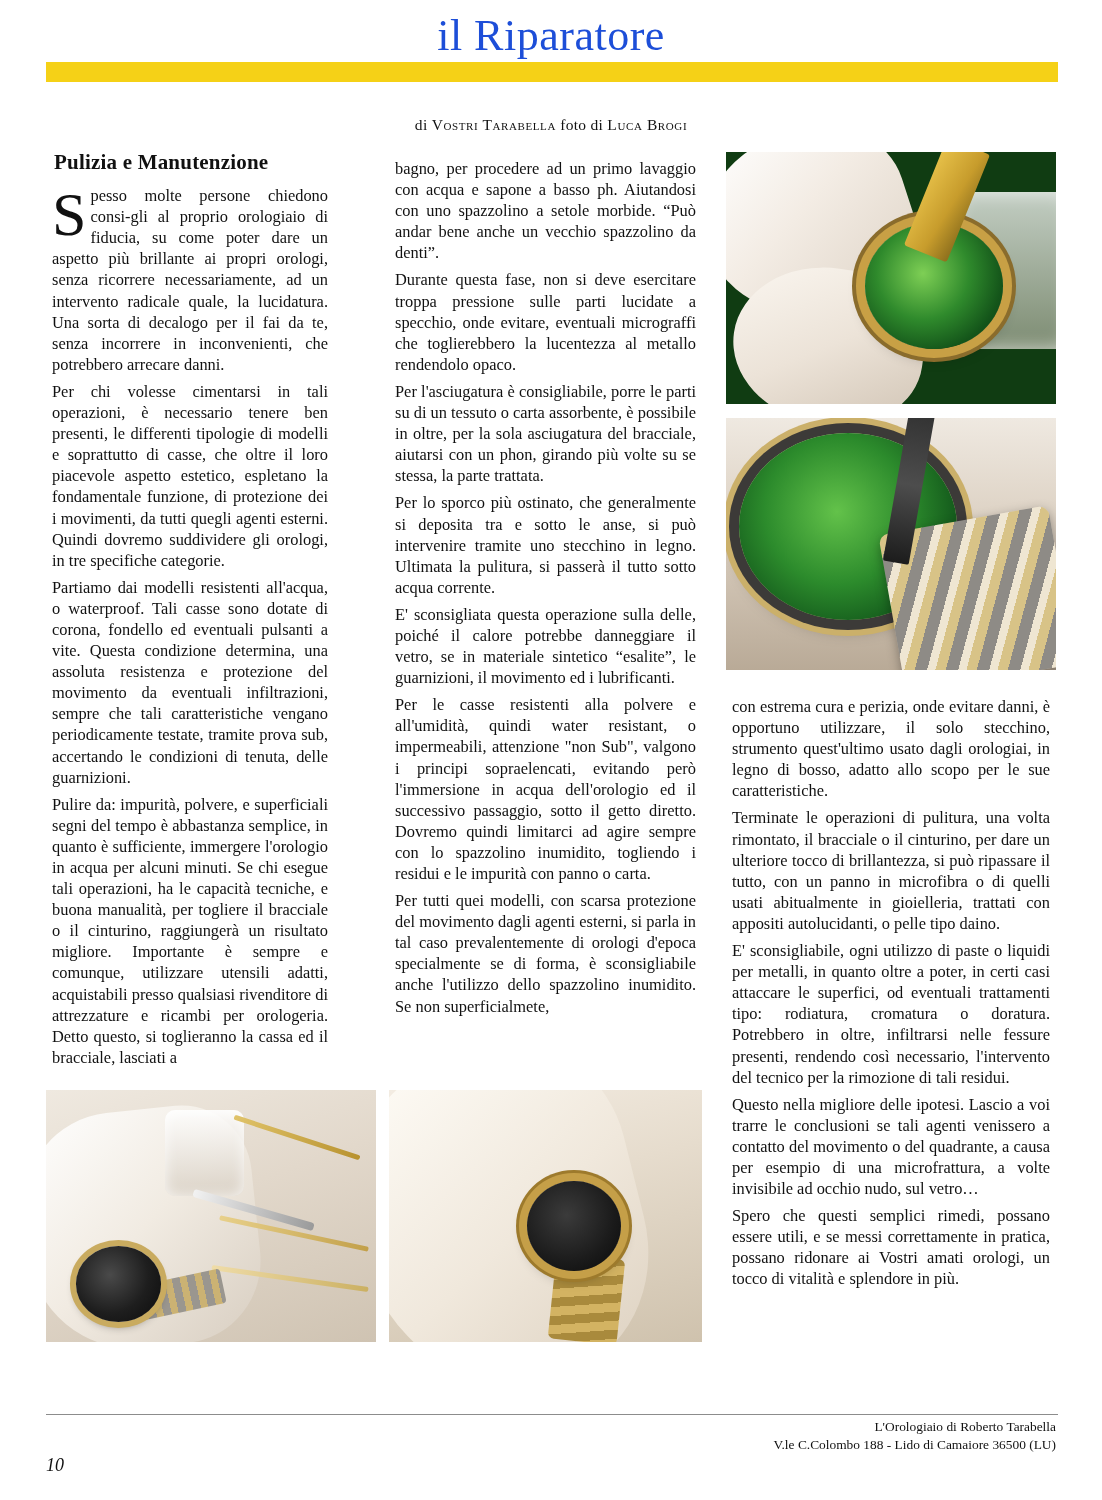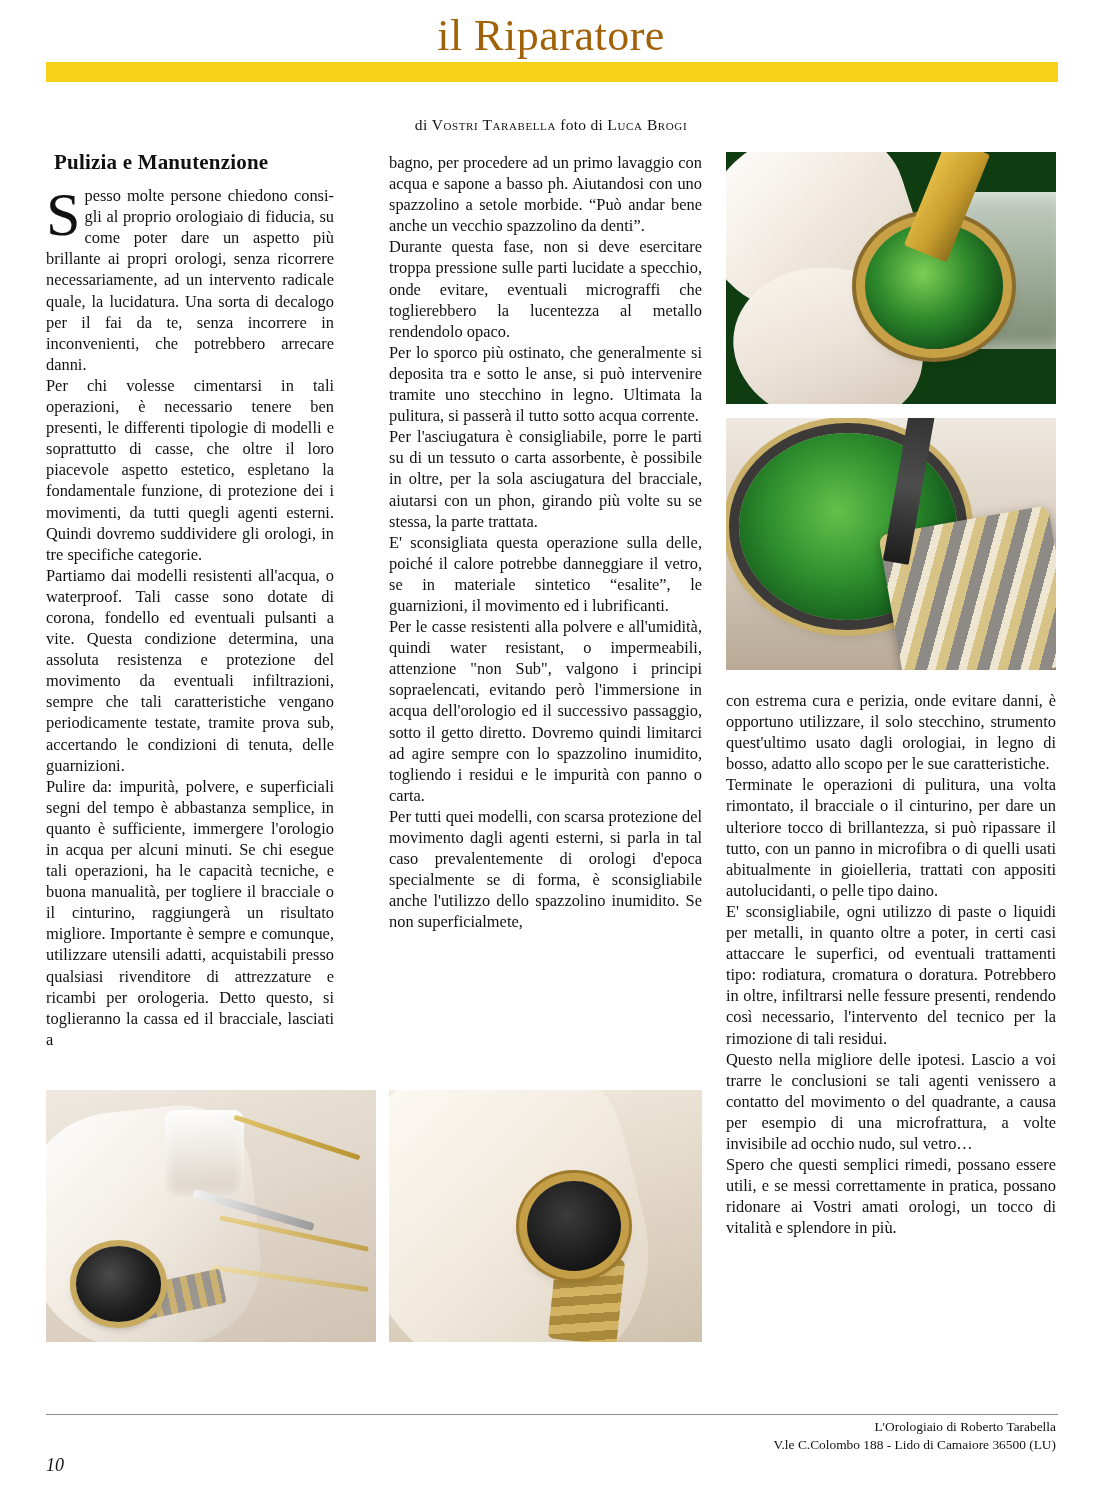--- a/index.html
+++ b/index.html
@@ -26,21 +26,21 @@
   }
   .masthead-title {
     position: absolute;
     left: 0;
     top: 10px;
     width: 1102px;
     text-align: center;
     font-family: "Liberation Serif", serif;
     font-size: 44px;
     letter-spacing: 0.5px;
-    color: #a16207;
+    color: #1d4ed8;
     z-index: 3;
   }
   .masthead-bar {
     position: absolute;
     left: 46px;
     top: 62px;
     width: 1012px;
     height: 20px;
     background: #f5d117;
     z-index: 1;
@@ -65,21 +65,21 @@
   .col {
     position: absolute;
     top: 152px;
     font-size: 16.4px;
     line-height: 21.1px;
     text-align: justify;
     text-justify: inter-word;
     hyphens: manual;
   }
   .col p {
-    margin: 0;
+    margin: 6px;
     text-indent: 0;
   }
   .col-1 { left: 46px;  width: 288px; }
   .col-2 { left: 389px; width: 313px; }
   .col-3 { left: 726px; width: 330px; top: 690px; }
 
   .section-head {
     font-family: "Liberation Serif", serif;
     font-weight: bold;
     font-size: 21px;
@@ -288,22 +288,22 @@
   <h2 class="section-head">Pulizia e Manutenzione</h2>
   <p class="dropcap-para"><span class="dropcap">S</span><span>pesso molte persone chiedono consi-gli al proprio orologiaio di fiducia, su come poter dare un aspetto più brillante ai propri orologi, senza ricorrere necessariamente, ad un intervento radicale quale, la lucidatura. Una sorta di decalogo per il fai da te, senza incorrere in inconvenienti, che potrebbero arrecare danni.</span></p>
   <p>Per chi volesse cimentarsi in tali operazioni, è necessario tenere ben presenti, le differenti tipologie di modelli e soprattutto di casse, che oltre il loro piacevole aspetto estetico, espletano la fondamentale funzione, di protezione dei i movimenti, da tutti quegli agenti esterni. Quindi dovremo suddividere gli orologi, in tre specifiche categorie.</p>
   <p>Partiamo dai modelli resistenti all'acqua, o waterproof. Tali casse sono dotate di corona, fondello ed eventuali pulsanti a vite. Questa condizione determina, una assoluta resistenza e protezione del movimento da eventuali infiltrazioni, sempre che tali caratteristiche vengano periodicamente testate, tramite prova sub, accertando le condizioni di tenuta, delle guarnizioni.</p>
   <p>Pulire da: impurità, polvere, e superficiali segni del tempo è abbastanza semplice, in quanto è sufficiente, immergere l'orologio in acqua per alcuni minuti. Se chi esegue tali operazioni, ha le capacità tecniche, e buona manualità, per togliere il bracciale o il cinturino, raggiungerà un risultato migliore. Importante è sempre e comunque, utilizzare utensili adatti, acquistabili presso qualsiasi rivenditore di attrezzature e ricambi per orologeria. Detto questo, si toglieranno la cassa ed il bracciale, lasciati a</p>
 </div>
 
 <div class="col col-2">
   <p>bagno, per procedere ad un primo lavaggio con acqua e sapone a basso ph. Aiutandosi con uno spazzolino a setole morbide. “Può andar bene anche un vecchio spazzolino da denti”.</p>
   <p>Durante questa fase, non si deve esercitare troppa pressione sulle parti lucidate a specchio, onde evitare, eventuali micrograffi che toglierebbero la lucentezza al metallo rendendolo opaco.</p>
+  <p>Per l'asciugatura è consigliabile, porre le parti su di un tessuto o carta assorbente, è possibile in oltre, per la sola asciugatura del bracciale, aiutarsi con un phon, girando più volte su se stessa, la parte trattata.</p>
   <p>Per lo sporco più ostinato, che generalmente si deposita tra e sotto le anse, si può intervenire tramite uno stecchino in legno. Ultimata la pulitura, si passerà il tutto sotto acqua corrente.</p>
-  <p>Per l'asciugatura è consigliabile, porre le parti su di un tessuto o carta assorbente, è possibile in oltre, per la sola asciugatura del bracciale, aiutarsi con un phon, girando più volte su se stessa, la parte trattata.</p>
   <p>E' sconsigliata questa operazione sulla delle, poiché il calore potrebbe danneggiare il vetro, se in materiale sintetico “esalite”, le guarnizioni, il movimento ed i lubrificanti.</p>
   <p>Per le casse resistenti alla polvere e all'umidità, quindi water resistant, o impermeabili, attenzione "non Sub", valgono i principi sopraelencati, evitando però l'immersione in acqua dell'orologio ed il successivo passaggio, sotto il getto diretto. Dovremo quindi limitarci ad agire sempre con lo spazzolino inumidito, togliendo i residui e le impurità con panno o carta.</p>
   <p>Per tutti quei modelli, con scarsa protezione del movimento dagli agenti esterni, si parla in tal caso prevalentemente di orologi d'epoca specialmente se di forma, è sconsigliabile anche l'utilizzo dello spazzolino inumidito. Se non superficialmete,</p>
 </div>
 
 <div class="col col-3">
   <p>con estrema cura e perizia, onde evitare danni, è opportuno utilizzare, il solo stecchino, strumento quest'ultimo usato dagli orologiai, in legno di bosso, adatto allo scopo per le sue caratteristiche.</p>
   <p>Terminate le operazioni di pulitura, una volta rimontato, il bracciale o il cinturino, per dare un ulteriore tocco di brillantezza, si può ripassare il tutto, con un panno in microfibra o di quelli usati abitualmente in gioielleria, trattati con appositi autolucidanti, o pelle tipo daino.</p>
   <p>E' sconsigliabile, ogni utilizzo di paste o liquidi per metalli, in quanto oltre a poter, in certi casi attaccare le superfici, od eventuali trattamenti tipo: rodiatura, cromatura o doratura. Potrebbero in oltre, infiltrarsi nelle fessure presenti, rendendo così necessario, l'intervento del tecnico per la rimozione di tali residui.</p>
   <p>Questo nella migliore delle ipotesi. Lascio a voi trarre le conclusioni se tali agenti venissero a contatto del movimento o del quadrante, a causa per esempio di una microfrattura, a volte invisibile ad occhio nudo, sul vetro…</p>

